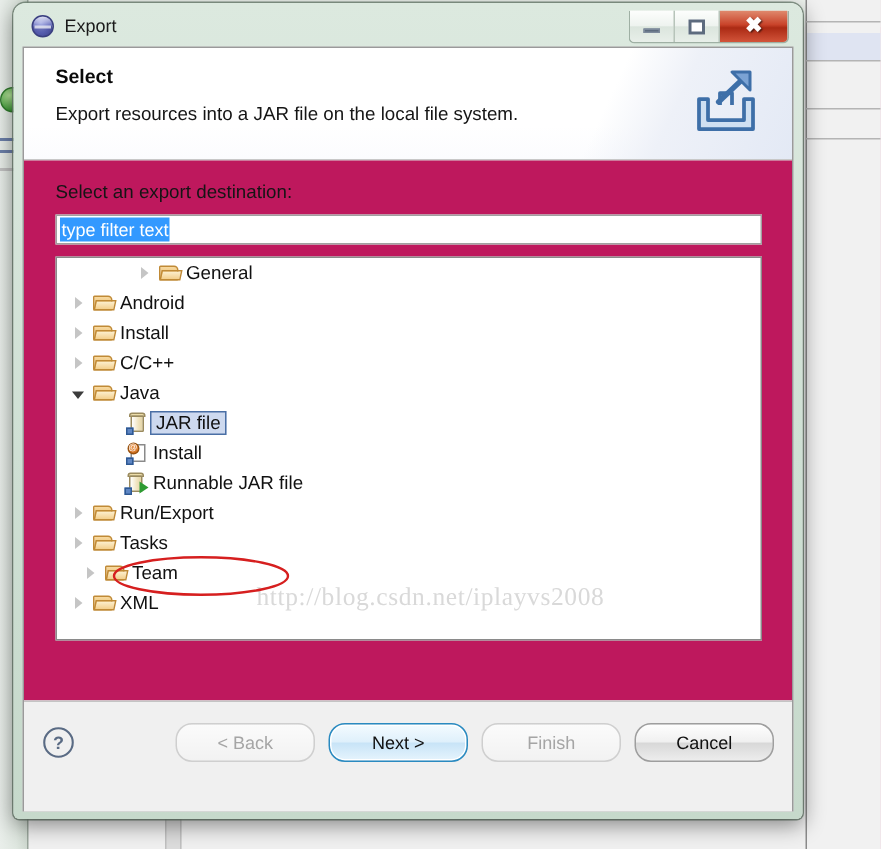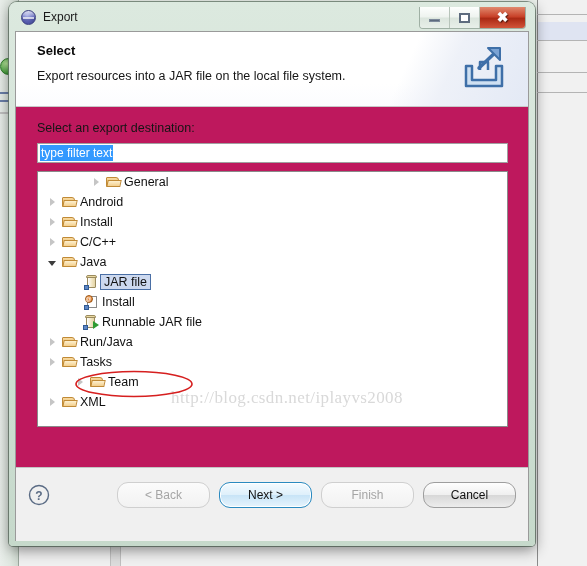--- a/index.html
+++ b/index.html
@@ -506,35 +506,35 @@
           <div class="tree-row" style="padding-left: 6px;">
             <div class="twisty">
               <div class="tw-collapsed"></div>
             </div>
             <div class="tree-icon">
               <div class="ico-folder">
                 <div class="back"></div>
                 <div class="front"></div>
               </div>
             </div>
-            <span class="tree-label">Run/Java</span>
+            <span class="tree-label">Run/Export</span>
           </div>
           <div class="tree-row" style="padding-left: 6px;">
             <div class="twisty">
               <div class="tw-collapsed"></div>
             </div>
             <div class="tree-icon">
               <div class="ico-folder">
                 <div class="back"></div>
                 <div class="front"></div>
               </div>
             </div>
             <span class="tree-label">Tasks</span>
           </div>
-          <div class="tree-row" style="padding-left: 14px; margin-left: 20px;">
+          <div class="tree-row" style="padding-left: 14px;">
             <div class="twisty">
               <div class="tw-collapsed"></div>
             </div>
             <div class="tree-icon">
               <div class="ico-folder">
                 <div class="back"></div>
                 <div class="front"></div>
               </div>
             </div>
             <span class="tree-label">Team</span>

